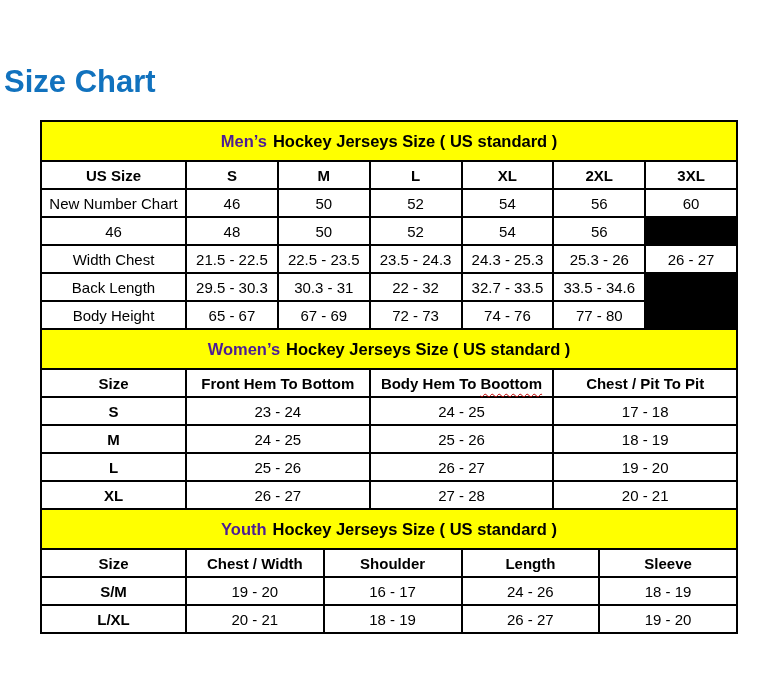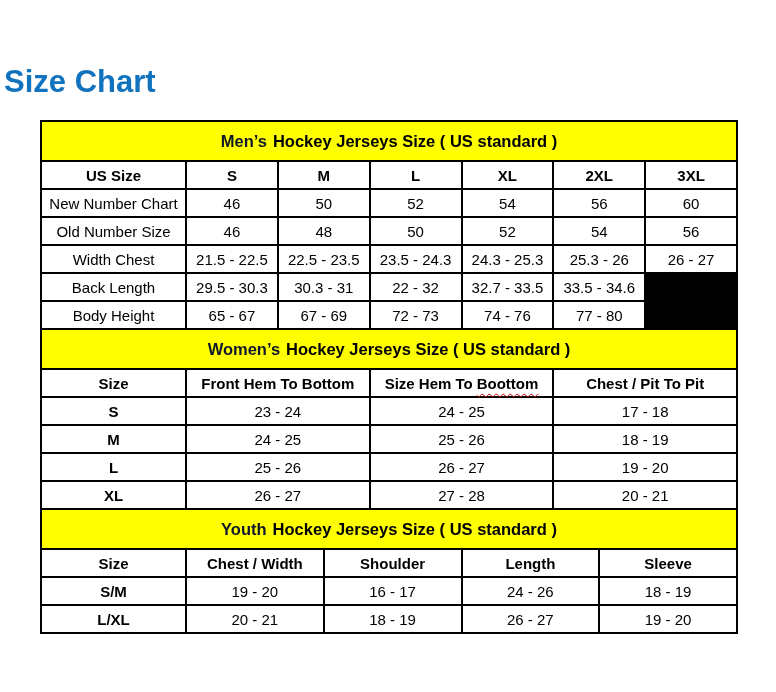--- a/index.html
+++ b/index.html
@@ -38,21 +38,21 @@
     background: #ffff00;
     height: 38px;
     display: flex;
     align-items: center;
     justify-content: center;
     font-size: 16.5px;
     font-weight: bold;
     color: #000000;
   }
   .accent {
-    color: #0f172a;
+    color: #4c1d95;
     margin-right: 6px;
   }
   .row { display: grid; gap: 2px; }
   .mens   { grid-template-columns: 143px repeat(6, 1fr); border-radius: 7px; }
   .womens { grid-template-columns: 143px repeat(3, 1fr); }
   .youth  { grid-template-columns: 143px repeat(4, 1fr); }
   .cell {
     background: #ffffff;
     height: 26px;
     display: flex;
@@ -98,21 +98,20 @@
     <div class="cell">New Number Chart</div>
     <div class="cell">46</div>
     <div class="cell">50</div>
     <div class="cell">52</div>
     <div class="cell">54</div>
     <div class="cell">56</div>
     <div class="cell">60</div>
   </div>
 
   <div class="row mens">
-    <div class="cell">Old Number Size</div>
     <div class="cell">46</div>
     <div class="cell">48</div>
     <div class="cell">50</div>
     <div class="cell">52</div>
     <div class="cell">54</div>
     <div class="cell">56</div>
   </div>
 
   <div class="row mens">
     <div class="cell">Width Chest</div>
@@ -144,21 +143,21 @@
 
   <div class="band">
     <span class="accent">Women’s</span>
       <span>Hockey Jerseys Size ( US standard )</span>
   </div>
 
   <div class="row womens">
     <div class="cell bold">Size</div>
     <div class="cell bold">Front Hem To Bottom</div>
     <div class="cell bold">
-      <span>Size Hem To</span>
+      <span>Body Hem To</span>
         <span class="squiggle">Boottom</span>
     </div>
     <div class="cell bold">Chest / Pit To Pit</div>
   </div>
 
   <div class="row womens">
     <div class="cell bold">S</div>
     <div class="cell">23 - 24</div>
     <div class="cell">24 - 25</div>
     <div class="cell">17 - 18</div>

